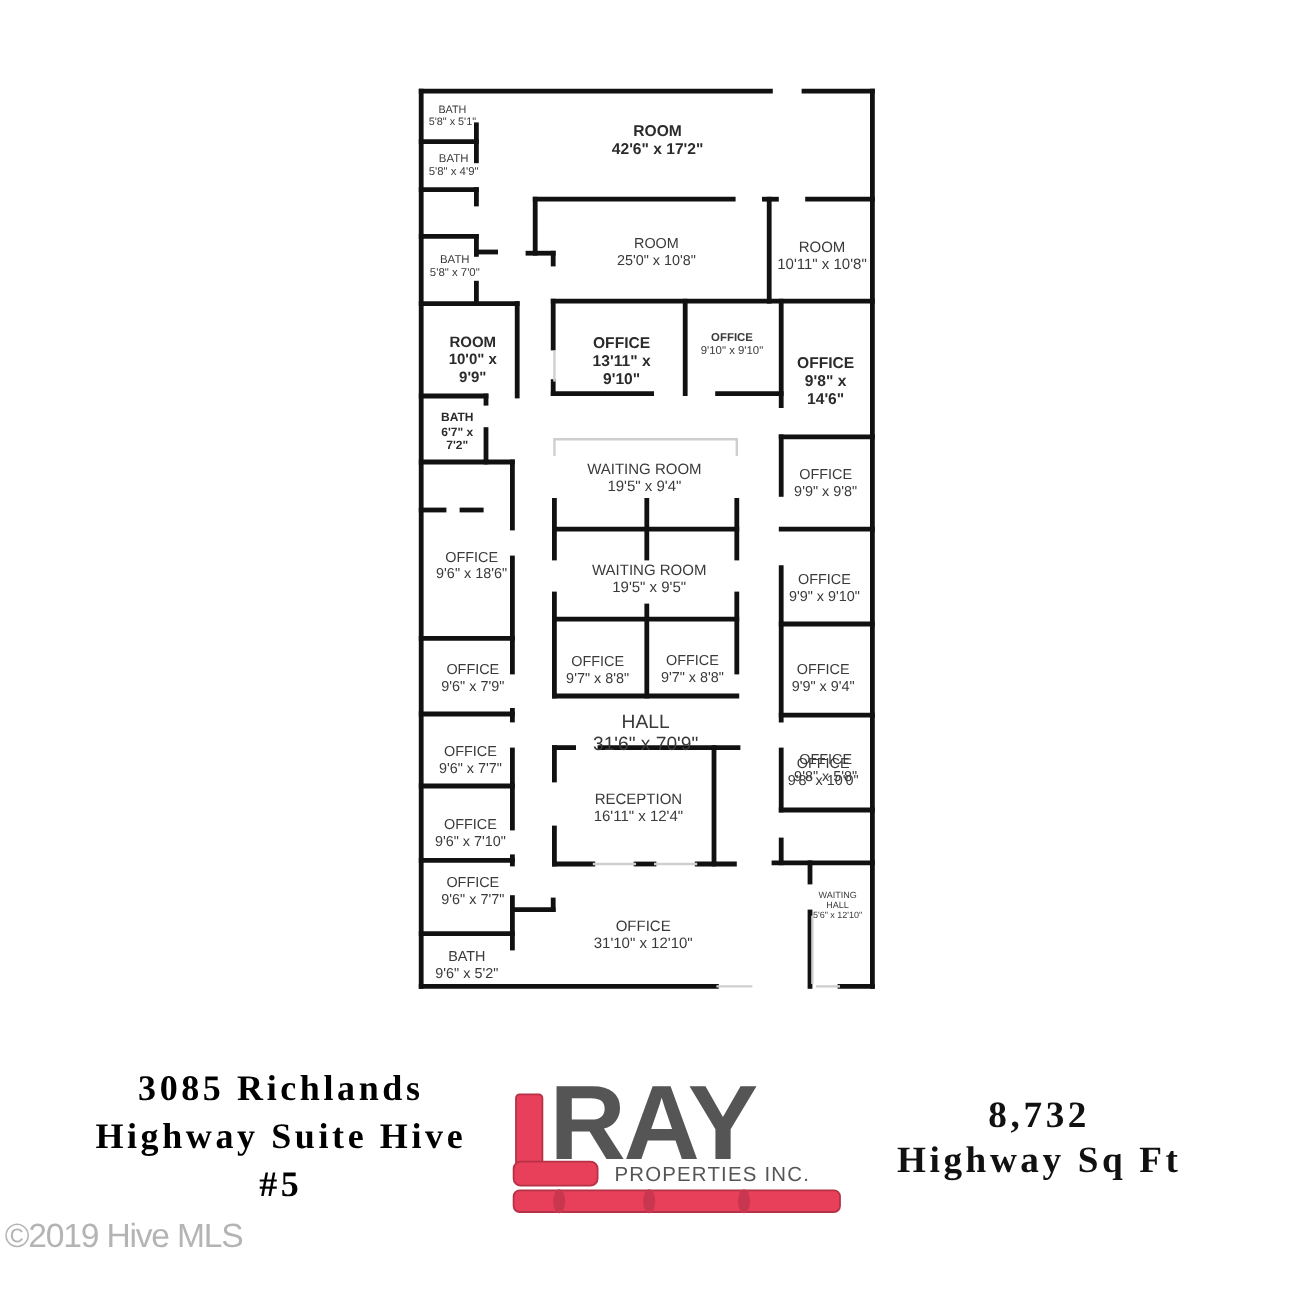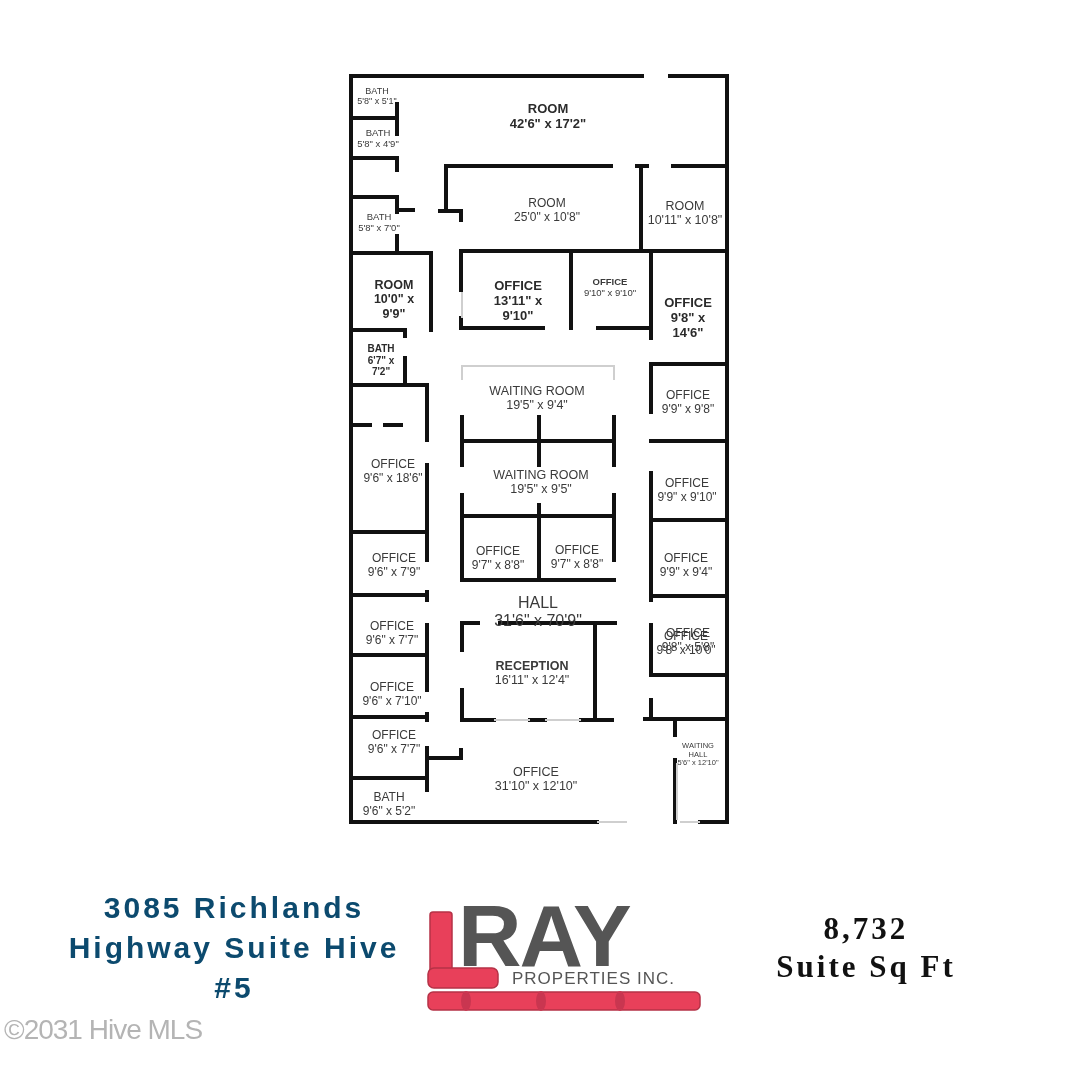--- a/index.html
+++ b/index.html
@@ -2,21 +2,21 @@
 <html><head>
 <meta charset="utf-8">
 <style>
   html, body { margin:0; padding:0; background:#ffffff; }
   body { width:1080px; height:1080px; position:relative; overflow:hidden; font-family:"Liberation Sans", sans-serif; }
   #plan { position:absolute; left:0; top:0; width:1080px; height:860px; }
   .lbl { position:absolute; text-align:center; color:#3a3a3a; line-height:1.15; transform:translateX(-50%); white-space:nowrap; }
   .lbl .n { display:block; }
   .lbl .d { display:block; }
   .b { font-weight:bold; color:#2b2b2b; }
-  .addr { position:absolute; left:234px; top:888px; transform:translateX(-50%); text-align:center; font-family:Liberation Sans, sans-serif; font-weight:bold; font-size:30px; letter-spacing:3px; line-height:40px; color:#0c4a6e; white-space:nowrap; }
+  .addr { position:absolute; left:234px; top:888px; transform:translateX(-50%); text-align:center; font-family:Liberation Serif, serif; font-weight:bold; font-size:30px; letter-spacing:3px; line-height:40px; color:#000000; white-space:nowrap; }
   .sqft { position:absolute; left:866px; top:910px; transform:translateX(-50%); text-align:center; font-family:"Liberation Serif", serif; font-weight:bold; font-size:31px; letter-spacing:3px; line-height:38px; color:#111; white-space:nowrap; }
   .copy { position:absolute; left:4px; top:1014px; font-family:"Liberation Sans", sans-serif; font-size:28px; color:#777; opacity:0.55; letter-spacing:-1px; white-space:nowrap; }
   #logo { position:absolute; left:424px; top:884px; width:280px; height:128px; }
 </style>
 </head>
 <body>
 
 <svg id="plan" viewBox="0 0 1080 860" width="1080" height="860">
   <g stroke="#111" stroke-width="4" fill="none" stroke-linecap="square">
 
@@ -217,21 +217,21 @@
     </div>
     <div class="lbl" style="left: 688px; top: 627px; font-size: 12px;">
       <span class="n" style="white-space: pre;">OFFICE</span>
       <span class="d" style="white-space: pre;">9'8" x 5'8"</span>
     </div>
     <div class="lbl" style="left: 686px; top: 630px; font-size: 12px;">
       <span class="n" style="white-space: pre;">OFFICE</span>
       <span class="d" style="white-space: pre;">9'8" x 10'0"</span>
     </div>
     <div class="lbl" style="left: 532px; top: 659px; font-size: 12.5px;">
-      <span class="n" style="white-space: pre; font-weight: bold;">RECEPTION</span>
+      <span class="n" style="white-space: pre;">RECEPTION</span>
       <span class="d" style="white-space: pre;">16'11" x 12'4"</span>
     </div>
     <div class="lbl" style="left: 392px; top: 681px; font-size: 12px;">
       <span class="n" style="white-space: pre;">OFFICE</span>
       <span class="d" style="white-space: pre;">9'6" x 7'10"</span>
     </div>
     <div class="lbl" style="left: 394px; top: 729px; font-size: 12px;">
       <span class="n" style="white-space: pre;">OFFICE</span>
       <span class="d" style="white-space: pre;">9'6" x 7'7"</span>
     </div>
@@ -266,16 +266,16 @@
     <ellipse cx="42" cy="117" rx="5" ry="10"></ellipse>
     <ellipse cx="117" cy="117" rx="5" ry="10"></ellipse>
     <ellipse cx="196" cy="117" rx="5" ry="10"></ellipse>
   </g>
   <text x="34" y="82" font-family="Liberation Sans, sans-serif" font-size="88" font-weight="bold" fill="#555555" letter-spacing="-2">RAY</text>
   <text x="88" y="100" font-family="Liberation Sans, sans-serif" font-size="17" fill="#555555" letter-spacing="1">PROPERTIES INC.</text>
 </svg>
 
 <div class="sqft">
   <div>8,732</div>
-  <div>Suite Sq Ft</div>
+  <div>Highway Sq Ft</div>
 </div>
 
-<div class="copy">©2031 Hive MLS</div>
+<div class="copy">©2019 Hive MLS</div>
 
 </body></html>

